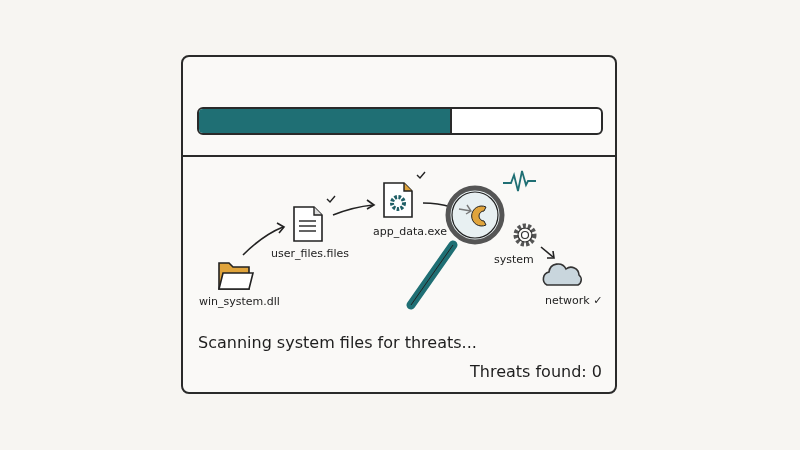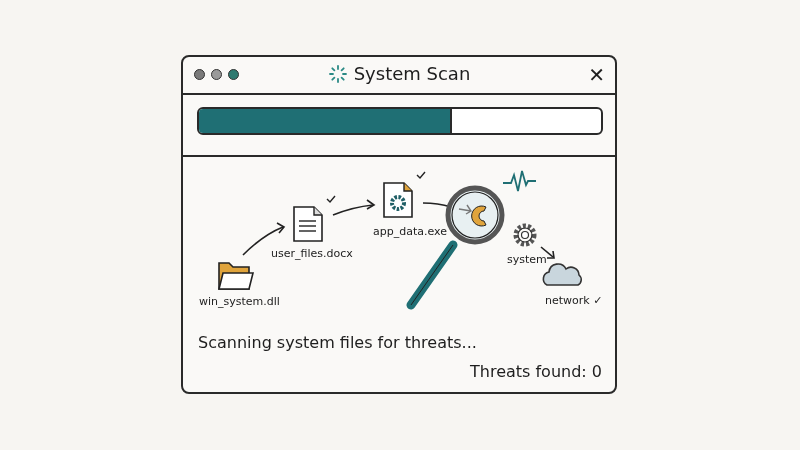--- a/index.html
+++ b/index.html
@@ -36,41 +36,20 @@
   .illus { position: absolute; left: 0; top: 98px; width: 432px; height: 160px; }
   .lbl { position: absolute; font-size: 11px; color: #222; }
   .status { position: absolute; left: 15px; top: 276px; font-size: 16px; }
   .checked { position: absolute; left: 15px; top: 305px; font-size: 16px; }
   .threats { position: absolute; right: 13px; top: 305px; font-size: 16px; }
 </style>
 </head>
 <body>
 
 <div class="window">
-  <div class="titlebar">
-    <span class="dot dot1"></span>
-    <span class="dot dot2"></span>
-    <span class="dot dot3"></span>
-    <div class="title">
-      <svg width="20" height="20" viewBox="0 0 20 20">
-        <g stroke="#2a8a85" stroke-width="1.8" stroke-linecap="round">
-          <line x1="10" y1="2" x2="10" y2="5"></line>
-            <line x1="10" y1="15" x2="10" y2="18"></line>
-          <line x1="2" y1="10" x2="5" y2="10"></line>
-            <line x1="15" y1="10" x2="18" y2="10"></line>
-          <line x1="4.3" y1="4.3" x2="6.4" y2="6.4"></line>
-            <line x1="13.6" y1="13.6" x2="15.7" y2="15.7"></line>
-          <line x1="4.3" y1="15.7" x2="6.4" y2="13.6"></line>
-            <line x1="13.6" y1="6.4" x2="15.7" y2="4.3"></line>
-        </g>
-      </svg>
-      <span>System Scan</span>
-    </div>
-    <span class="close">✕</span>
-  </div>
 
   <div class="progress-area">
     <div class="progress-track">
       <div class="progress-fill" id="pfill" style="width: 63%; background: rgb(31, 111, 116);"></div>
     </div>
   </div>
 
   <div class="illus">
     <svg width="432" height="160" viewBox="0 0 432 160">
 
@@ -116,21 +95,21 @@
         <circle cx="342" cy="80" r="9" fill="none" stroke="#555" stroke-width="5" stroke-dasharray="3 2"></circle>
         <circle cx="342" cy="80" r="7" fill="none" stroke="#333" stroke-width="1.2"></circle>
         <circle cx="342" cy="80" r="3.5" fill="#fff" stroke="#333" stroke-width="1.2"></circle>
       </g>
       <path d="M358 92 l12 10" stroke="#222" stroke-width="1.6"></path>
       <path d="M364 103 l7 0 l-1 -7" fill="none" stroke="#222" stroke-width="1.6"></path>
 
       <path d="M364 130 a7 7 0 0 1 2 -13 a9 9 0 0 1 17 -3 a8 8 0 0 1 13 6 a6 6 0 0 1 -1 10 z" fill="#c9d6dd" stroke="#333" stroke-width="1.6"></path>
     </svg>
     <span class="lbl" style="left:16px;top:140px;">win_system.dll</span>
-    <span class="lbl" style="left:88px;top:92px;">user_files.docx</span>
+    <span class="lbl" style="left:88px;top:92px;">user_files.files</span>
     <span class="lbl" style="left:190px;top:70px;">app_data.exe</span>
-    <span class="lbl" style="left:324px;top:98px;">system</span>
+    <span class="lbl" style="left:311px;top:98px;">system</span>
     <span class="lbl" style="left:362px;top:139px;text-align:right;"><span>network</span> <span>✓</span></span>
   </div>
 
   <div class="status">Scanning system files for threats...</div>
   <div class="threats">Threats found: 0</div>
 </div>
 
 </body></html>

